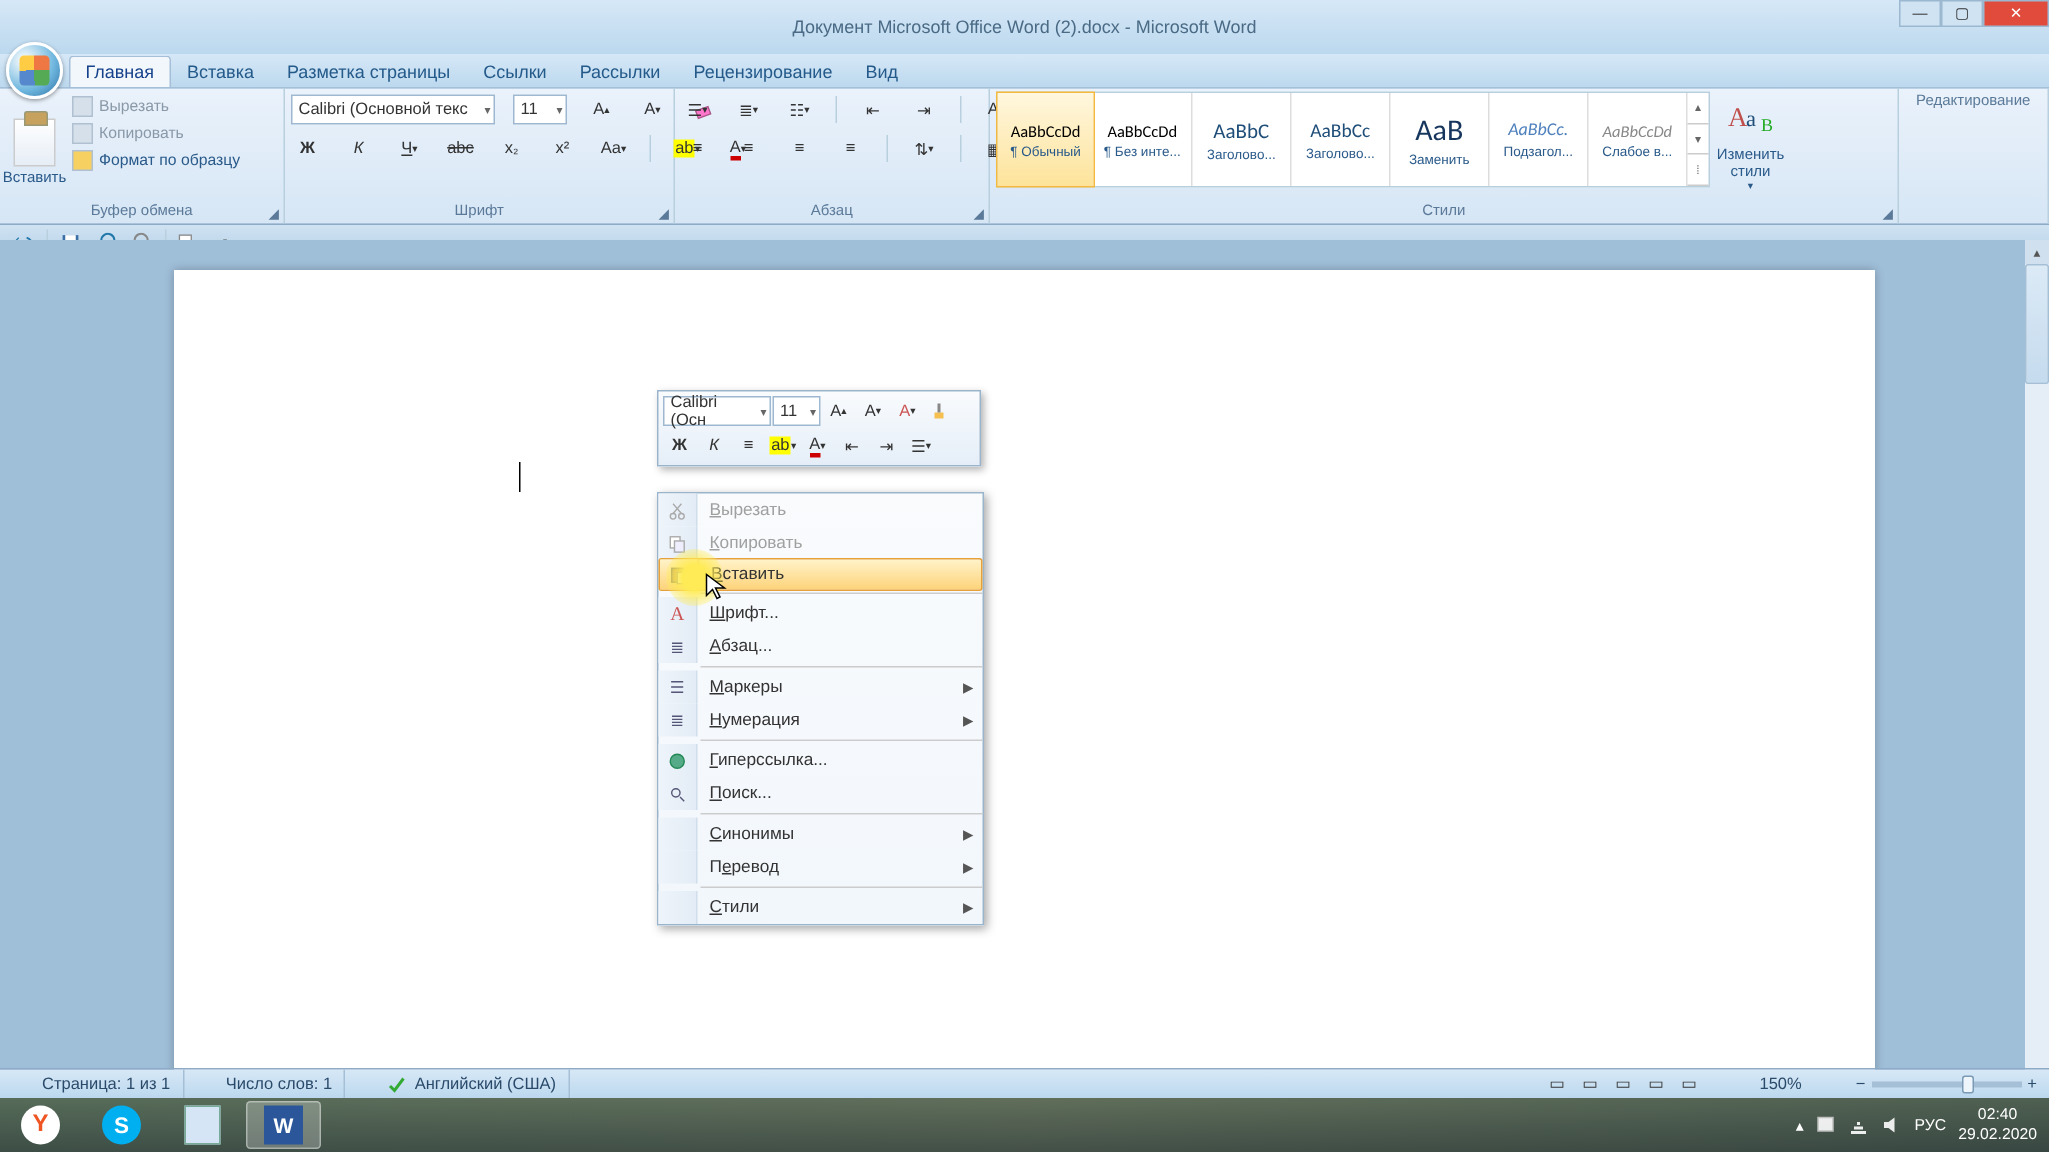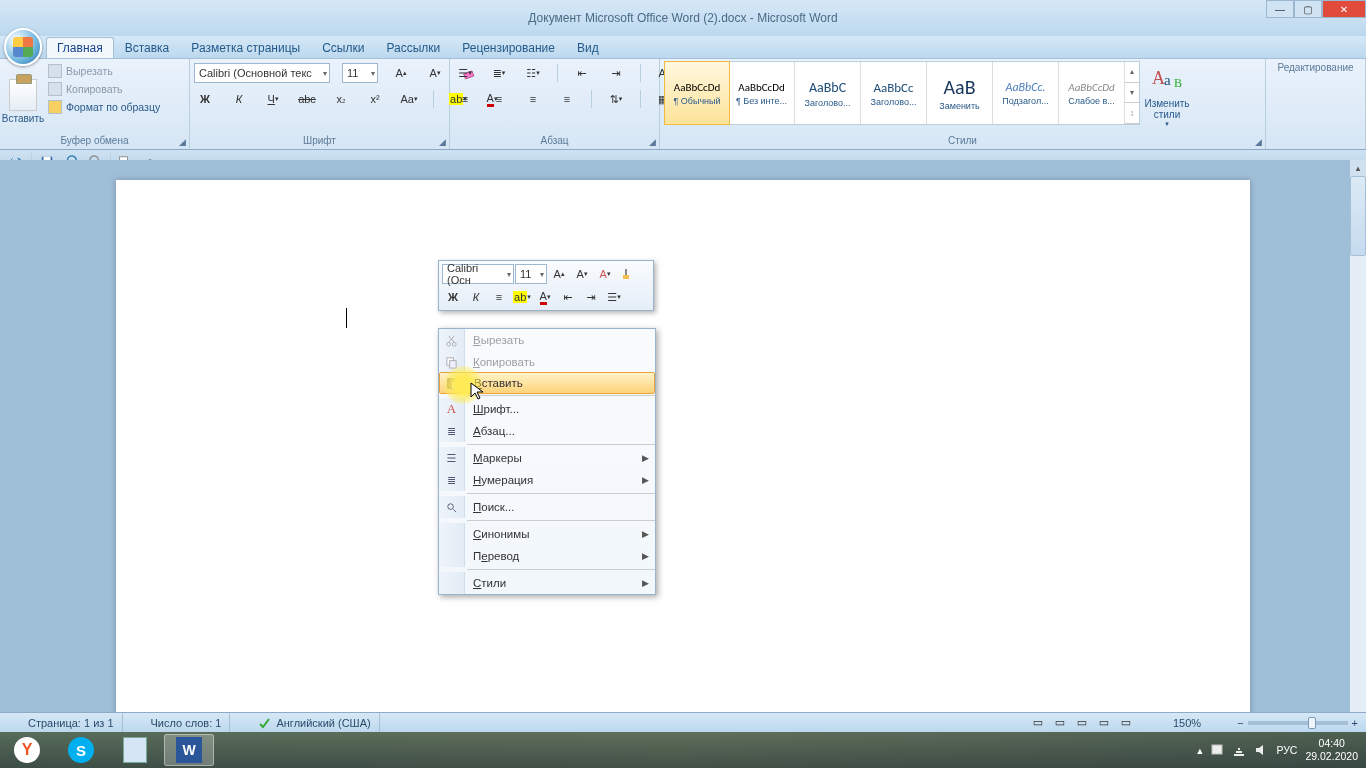--- a/index.html
+++ b/index.html
@@ -441,20 +441,28 @@
       <div class="ctx-icon">
         <span style="font-size:11px;color:#557">≣</span>
       </div>
       <div class="ctx-label"><span class="u">Н</span>умерация</div>
       <span class="ctx-arrow">▶</span>
     </div>
   <div class="ctx-sep"></div>
   <div class="ctx-item">
       <div class="ctx-icon">
         <svg width="13" height="13" viewBox="0 0 14 14">
+          <circle cx="7" cy="7" r="5" fill="#5a8" stroke="#285"></circle>
+        </svg>
+      </div>
+      <div class="ctx-label"><span class="u">Г</span>иперссылка...</div>
+    </div>
+  <div class="ctx-item">
+      <div class="ctx-icon">
+        <svg width="13" height="13" viewBox="0 0 14 14">
           <circle cx="6" cy="6" r="3" fill="none" stroke="#557"></circle>
           <path d="M9 9 l3 3" stroke="#557"></path>
         </svg>
       </div>
       <div class="ctx-label"><span class="u">П</span>оиск...</div>
     </div>
   <div class="ctx-sep"></div>
   <div class="ctx-item">
       <div class="ctx-icon"></div>
       <div class="ctx-label"><span class="u">С</span>инонимы</div>
@@ -524,17 +532,17 @@
         <rect x="2" y="2" width="10" height="9" fill="#fff" stroke="#ccc"></rect>
       </svg>
     <svg class="tray-ico" viewBox="0 0 14 14">
         <path d="M2 12 h10 M4 9 h6 M6 6 h2" stroke="#fff" stroke-width="2"></path>
       </svg>
     <svg class="tray-ico" viewBox="0 0 14 14">
         <path d="M2 5 h3 l4-3 v10 l-4-3 h-3 z" fill="#fff"></path>
       </svg>
     <span>РУС</span>
     <div class="clock">
-      <span>04:40</span>
+      <span>02:40</span>
       <span>29.02.2020</span>
     </div>
   </div>
 </div>
 
 </body></html>

